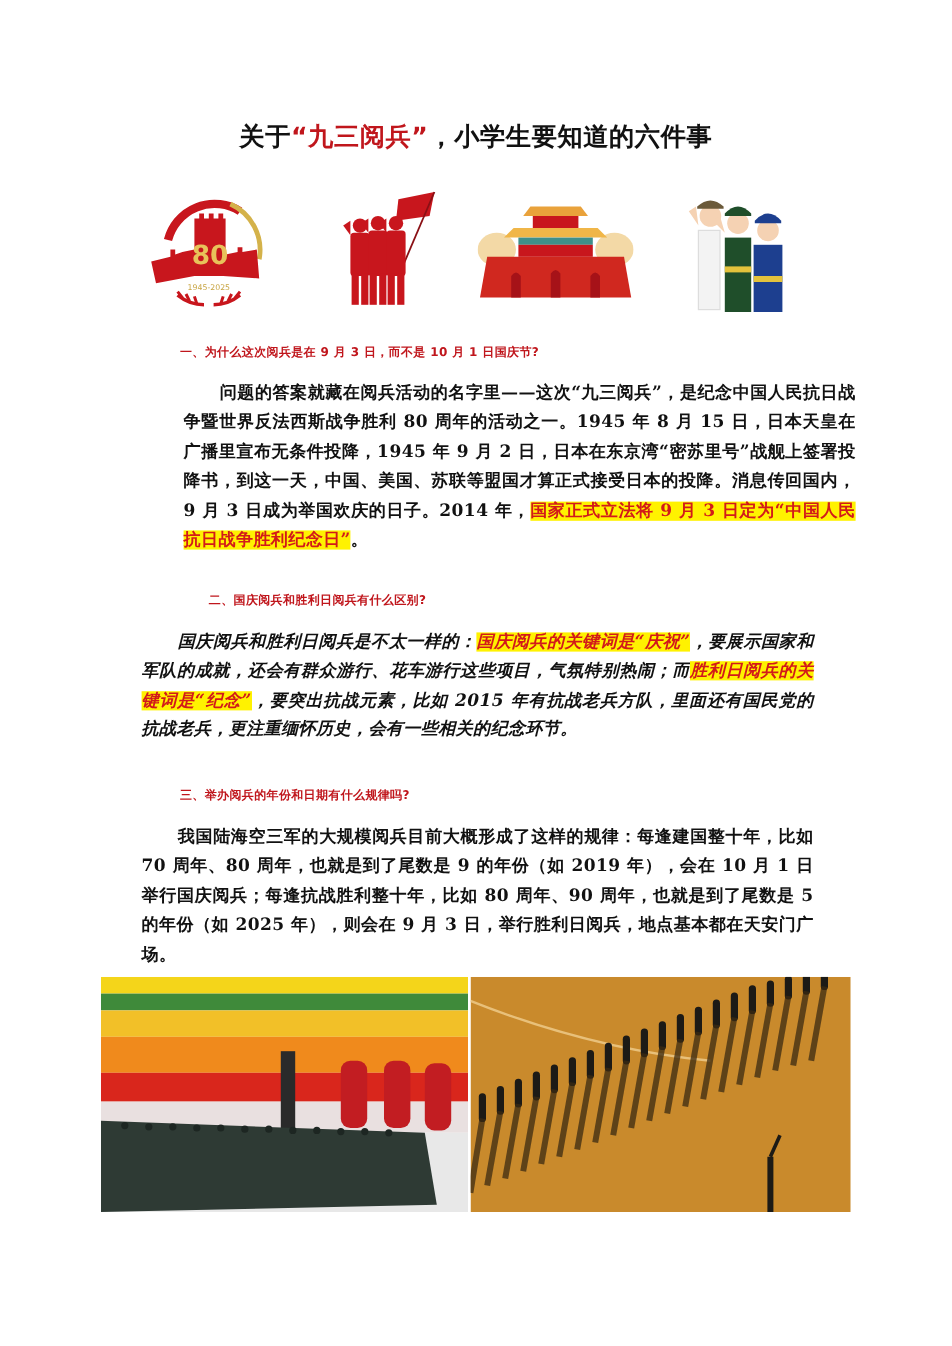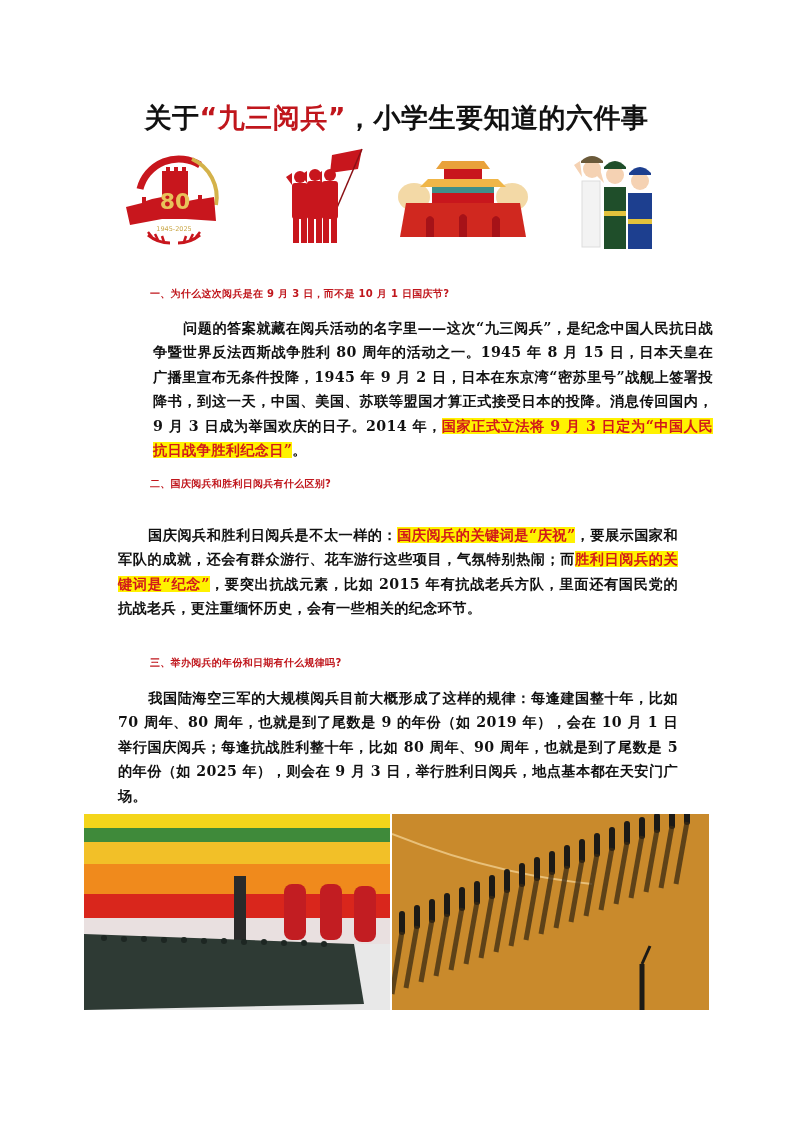--- a/index.html
+++ b/index.html
@@ -1,23 +1,23 @@
 <!DOCTYPE html>
 <html><head>
   <meta charset="utf-8">
   <style>
     html, body { margin: 0; padding: 0; background: #ffffff; }
     body { width: 793px; height: 1122px; position: relative; overflow: hidden;
            font-family: "DejaVu Serif", "Liberation Serif", serif; color: #111; }
     .title { position: absolute; left: 0; top: 100px; width: 793px; text-align: center;
              font-family: "DejaVu Sans", "Liberation Sans", sans-serif; font-weight: bold;
-             font-size: 27px; letter-spacing: 0.5px; color: #111; }
+             font-size: 21px; letter-spacing: 0.5px; color: #111; }
     .title .red { color: #c0161c; }
     .icons { position: absolute; top: 146px; left: 110px; width: 580px; height: 110px; }
-    .icon-box { position: absolute; top: 1px; }
+    .icon-box { position: absolute; top: 12px; }
     .h2 { position: absolute; left: 150px; font-family: "DejaVu Sans", "Liberation Sans", sans-serif;
           font-weight: bold; font-size: 10px; color: #c0161c; letter-spacing: 0.3px; }
     .para { position: absolute; left: 118px; width: 560px; font-size: 14.2px; line-height: 24.4px;
             font-weight: bold; text-align: justify; letter-spacing: 0.35px; }
     .para .indent { display: inline-block; width: 30px; }
     .hl { background: #fff200; color: #d21a1a; }
     .photos { position: absolute; left: 84px; top: 814px; width: 625px; height: 196px; }
     .photo { position: absolute; top: 0; height: 196px; overflow: hidden; }
   </style>
 </head>
@@ -95,22 +95,22 @@
       <path d="M14 30 L6 18 L12 14 Z M36 36 L26 26 L32 22 Z" fill="#f5d2b3"></path>
     </svg>
   </div>
 </div>
 
 <div class="h2" style="top:287px;">一、为什么这次阅兵是在 9 月 3 日，而不是 10 月 1 日国庆节?</div>
 <div class="para" style="top:316px;margin-left:35px;">
   <span class="indent"></span><span>问题的答案就藏在阅兵活动的名字里——这次“九三阅兵”，是纪念中国人民抗日战争暨世界反法西斯战争胜利 80 周年的活动之一。1945 年 8 月 15 日，日本天皇在广播里宣布无条件投降，1945 年 9 月 2 日，日本在东京湾“密苏里号”战舰上签署投降书，到这一天，中国、美国、苏联等盟国才算正式接受日本的投降。消息传回国内，9 月 3 日成为举国欢庆的日子。2014 年，</span><span class="hl">国家正式立法将 9 月 3 日定为“中国人民抗日战争胜利纪念日”</span><span>。</span>
 </div>
 
-<div class="h2" style="top:477px;">二、国庆阅兵和胜利日阅兵有什么区别?</div>
-<div class="para" style="top:523px;">
+<div class="h2" style="top:493px;margin-left:24px;">二、国庆阅兵和胜利日阅兵有什么区别?</div>
+<div class="para" style="top:523px;font-style:italic;">
   <span class="indent"></span><span>国庆阅兵和胜利日阅兵是不太一样的：</span><span class="hl">国庆阅兵的关键词是“庆祝”</span><span>，要展示国家和军队的成就，还会有群众游行、花车游行这些项目，气氛特别热闹；而</span><span class="hl">胜利日阅兵的关键词是“纪念”</span><span>，要突出抗战元素，比如 2015 年有抗战老兵方队，里面还有国民党的抗战老兵，更注重缅怀历史，会有一些相关的纪念环节。</span>
 </div>
 
 <div class="h2" style="top:656px;">三、举办阅兵的年份和日期有什么规律吗?</div>
 <div class="para" style="top:686px;">
   <span class="indent"></span><span>我国陆海空三军的大规模阅兵目前大概形成了这样的规律：每逢建国整十年，比如 70 周年、80 周年，也就是到了尾数是 9 的年份（如 2019 年），会在 10 月 1 日举行国庆阅兵；每逢抗战胜利整十年，比如 80 周年、90 周年，也就是到了尾数是 5 的年份（如 2025 年），则会在 9 月 3 日，举行胜利日阅兵，地点基本都在天安门广场。</span>
 </div>
 
 <div class="photos">
   <div class="photo" style="left:0;width:306px;">

